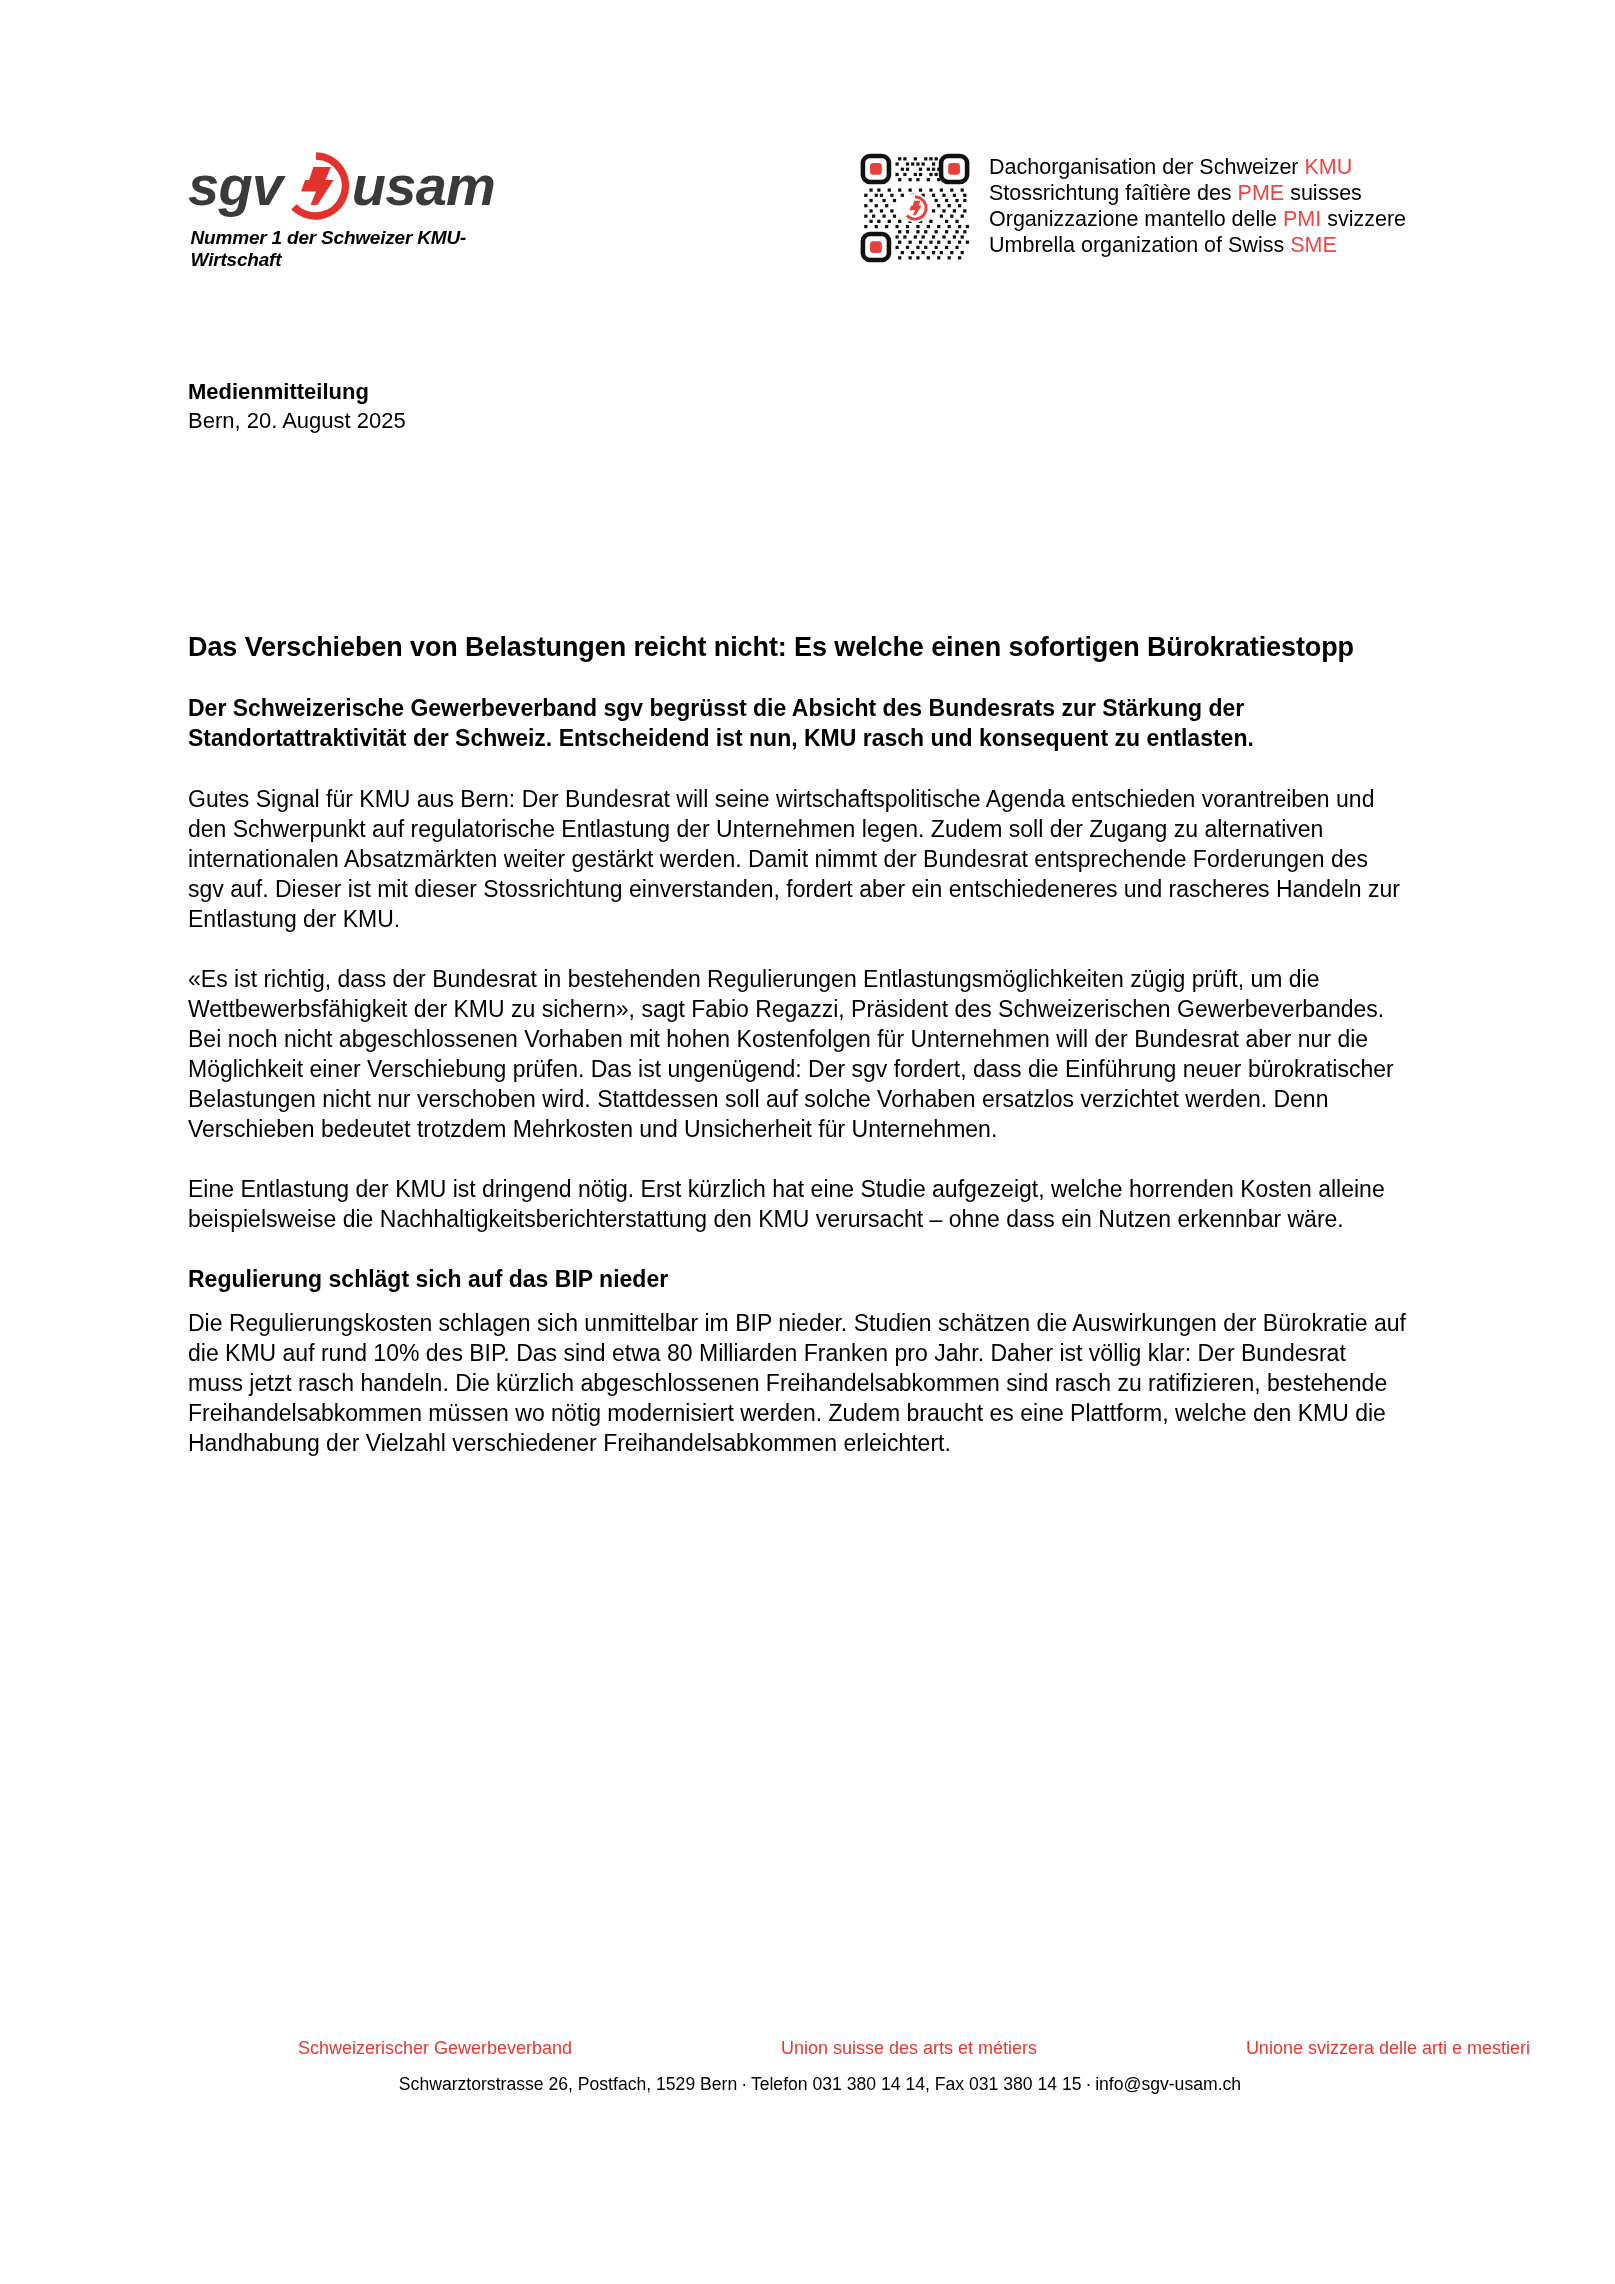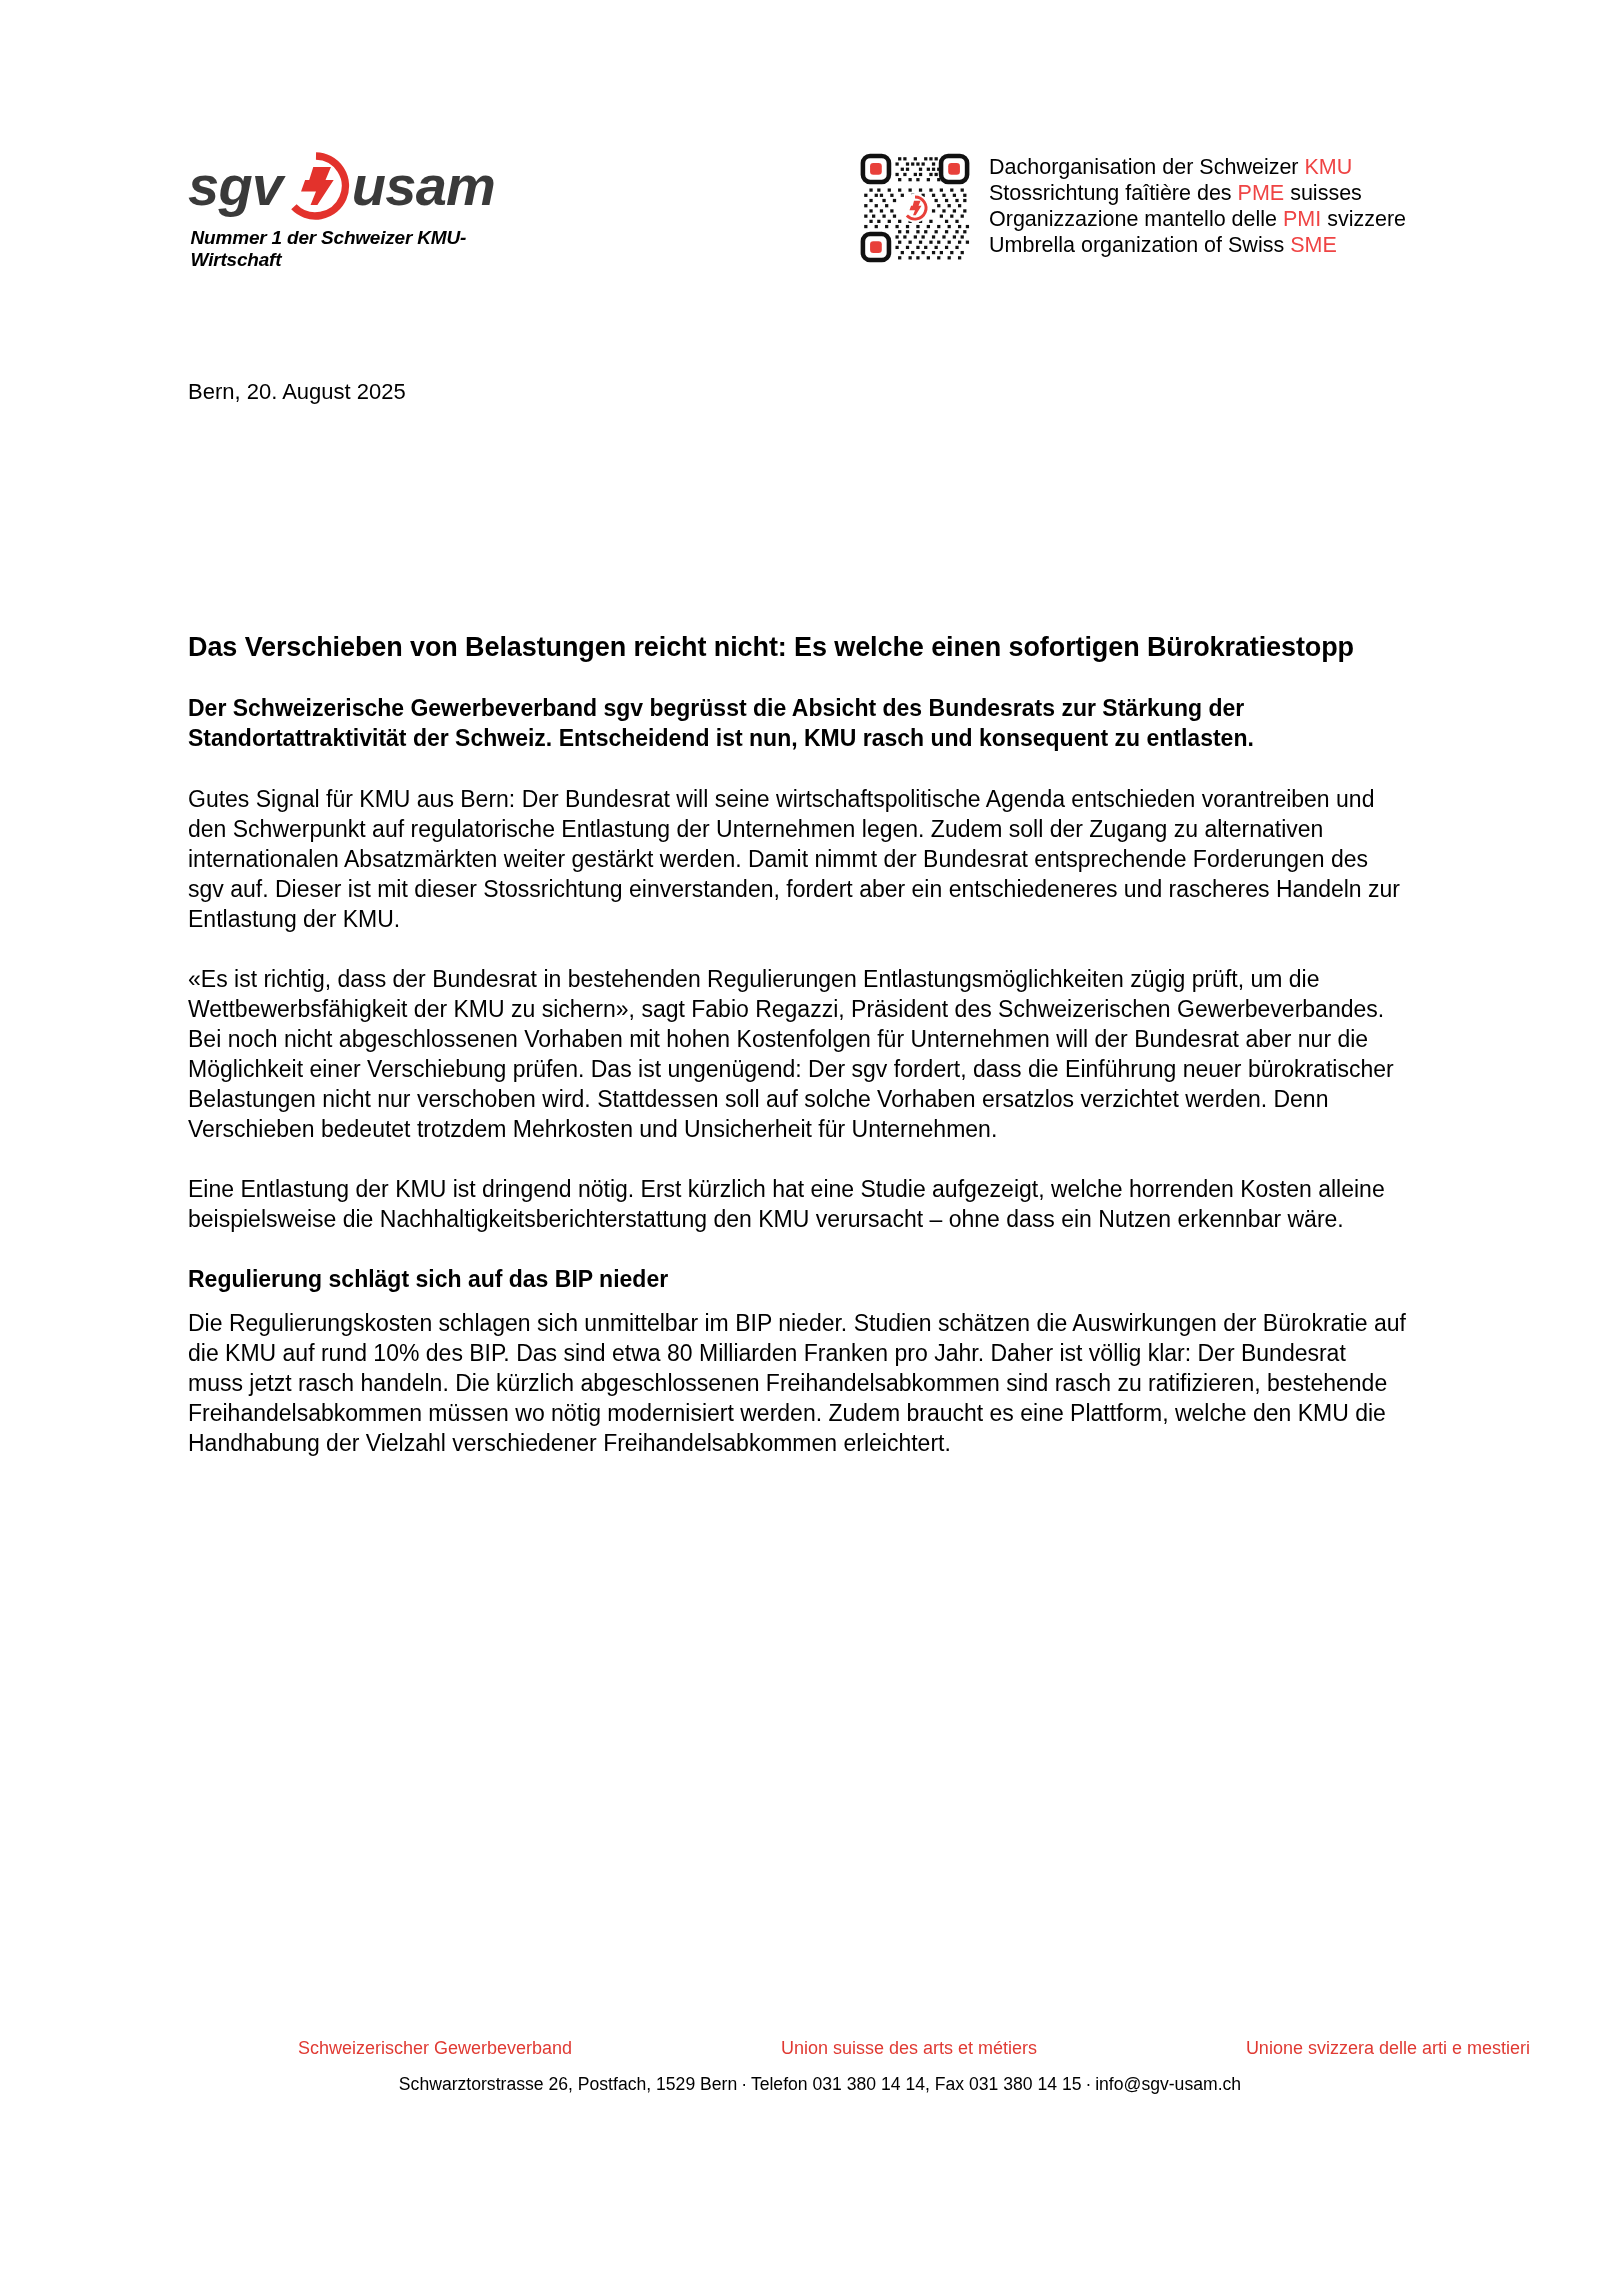--- a/index.html
+++ b/index.html
@@ -377,20 +377,21 @@
       <div class="strapline">
         <div class="strap-line"><span>Dachorganisation der Schweizer </span><span class="hl">KMU</span><span></span></div>
         <div class="strap-line"><span>Stossrichtung faîtière des </span><span class="hl">PME</span><span> suisses</span></div>
         <div class="strap-line"><span>Organizzazione mantello delle </span><span class="hl">PMI</span><span> svizzere</span></div>
         <div class="strap-line"><span>Umbrella organization of Swiss </span><span class="hl">SME</span><span></span></div>
       </div>
     </div>
   </div>
 
   <div class="meta">
+    <div class="meta-title">Medienmitteilung</div>
     <div class="meta-place">Bern, 20. August 2025</div>
   </div>
 
   <div class="content">
     <h1 class="headline">Das Verschieben von Belastungen reicht nicht: Es welche einen sofortigen Bürokratiestopp</h1>
     <p class="lead">Der Schweizerische Gewerbeverband sgv begrüsst die Absicht des Bundesrats zur Stärkung der Standortattraktivität der Schweiz. Entscheidend ist nun, KMU rasch und konsequent zu entlasten.</p>
     <p class="body-text">Gutes Signal für KMU aus Bern: Der Bundesrat will seine wirtschaftspolitische Agenda entschieden vorantreiben und den Schwerpunkt auf regulatorische Entlastung der Unternehmen legen. Zudem soll der Zugang zu alternativen internationalen Absatzmärkten weiter gestärkt werden. Damit nimmt der Bundesrat entsprechende Forderungen des sgv auf. Dieser ist mit dieser Stossrichtung einverstanden, fordert aber ein entschiedeneres und rascheres Handeln zur Entlastung der KMU.</p>
     <p class="body-text">«Es ist richtig, dass der Bundesrat in bestehenden Regulierungen Entlastungsmöglichkeiten zügig prüft, um die Wettbewerbsfähigkeit der KMU zu sichern», sagt Fabio Regazzi, Präsident des Schweizerischen Gewerbeverbandes. Bei noch nicht abgeschlossenen Vorhaben mit hohen Kostenfolgen für  Unternehmen will der Bundesrat aber nur die Möglichkeit einer Verschiebung prüfen. Das ist ungenügend: Der sgv fordert, dass die Einführung neuer bürokratischer Belastungen nicht nur verschoben wird. Stattdessen soll auf solche Vorhaben ersatzlos verzichtet werden. Denn Verschieben bedeutet trotzdem Mehrkosten und Unsicherheit für Unternehmen.</p>
     <p class="body-text">Eine Entlastung der KMU ist dringend nötig. Erst kürzlich hat eine Studie aufgezeigt, welche horrenden Kosten alleine beispielsweise die Nachhaltigkeitsberichterstattung den KMU verursacht – ohne dass ein Nutzen erkennbar wäre.</p>
     <h2 class="subhead">Regulierung schlägt sich auf das BIP nieder</h2>

